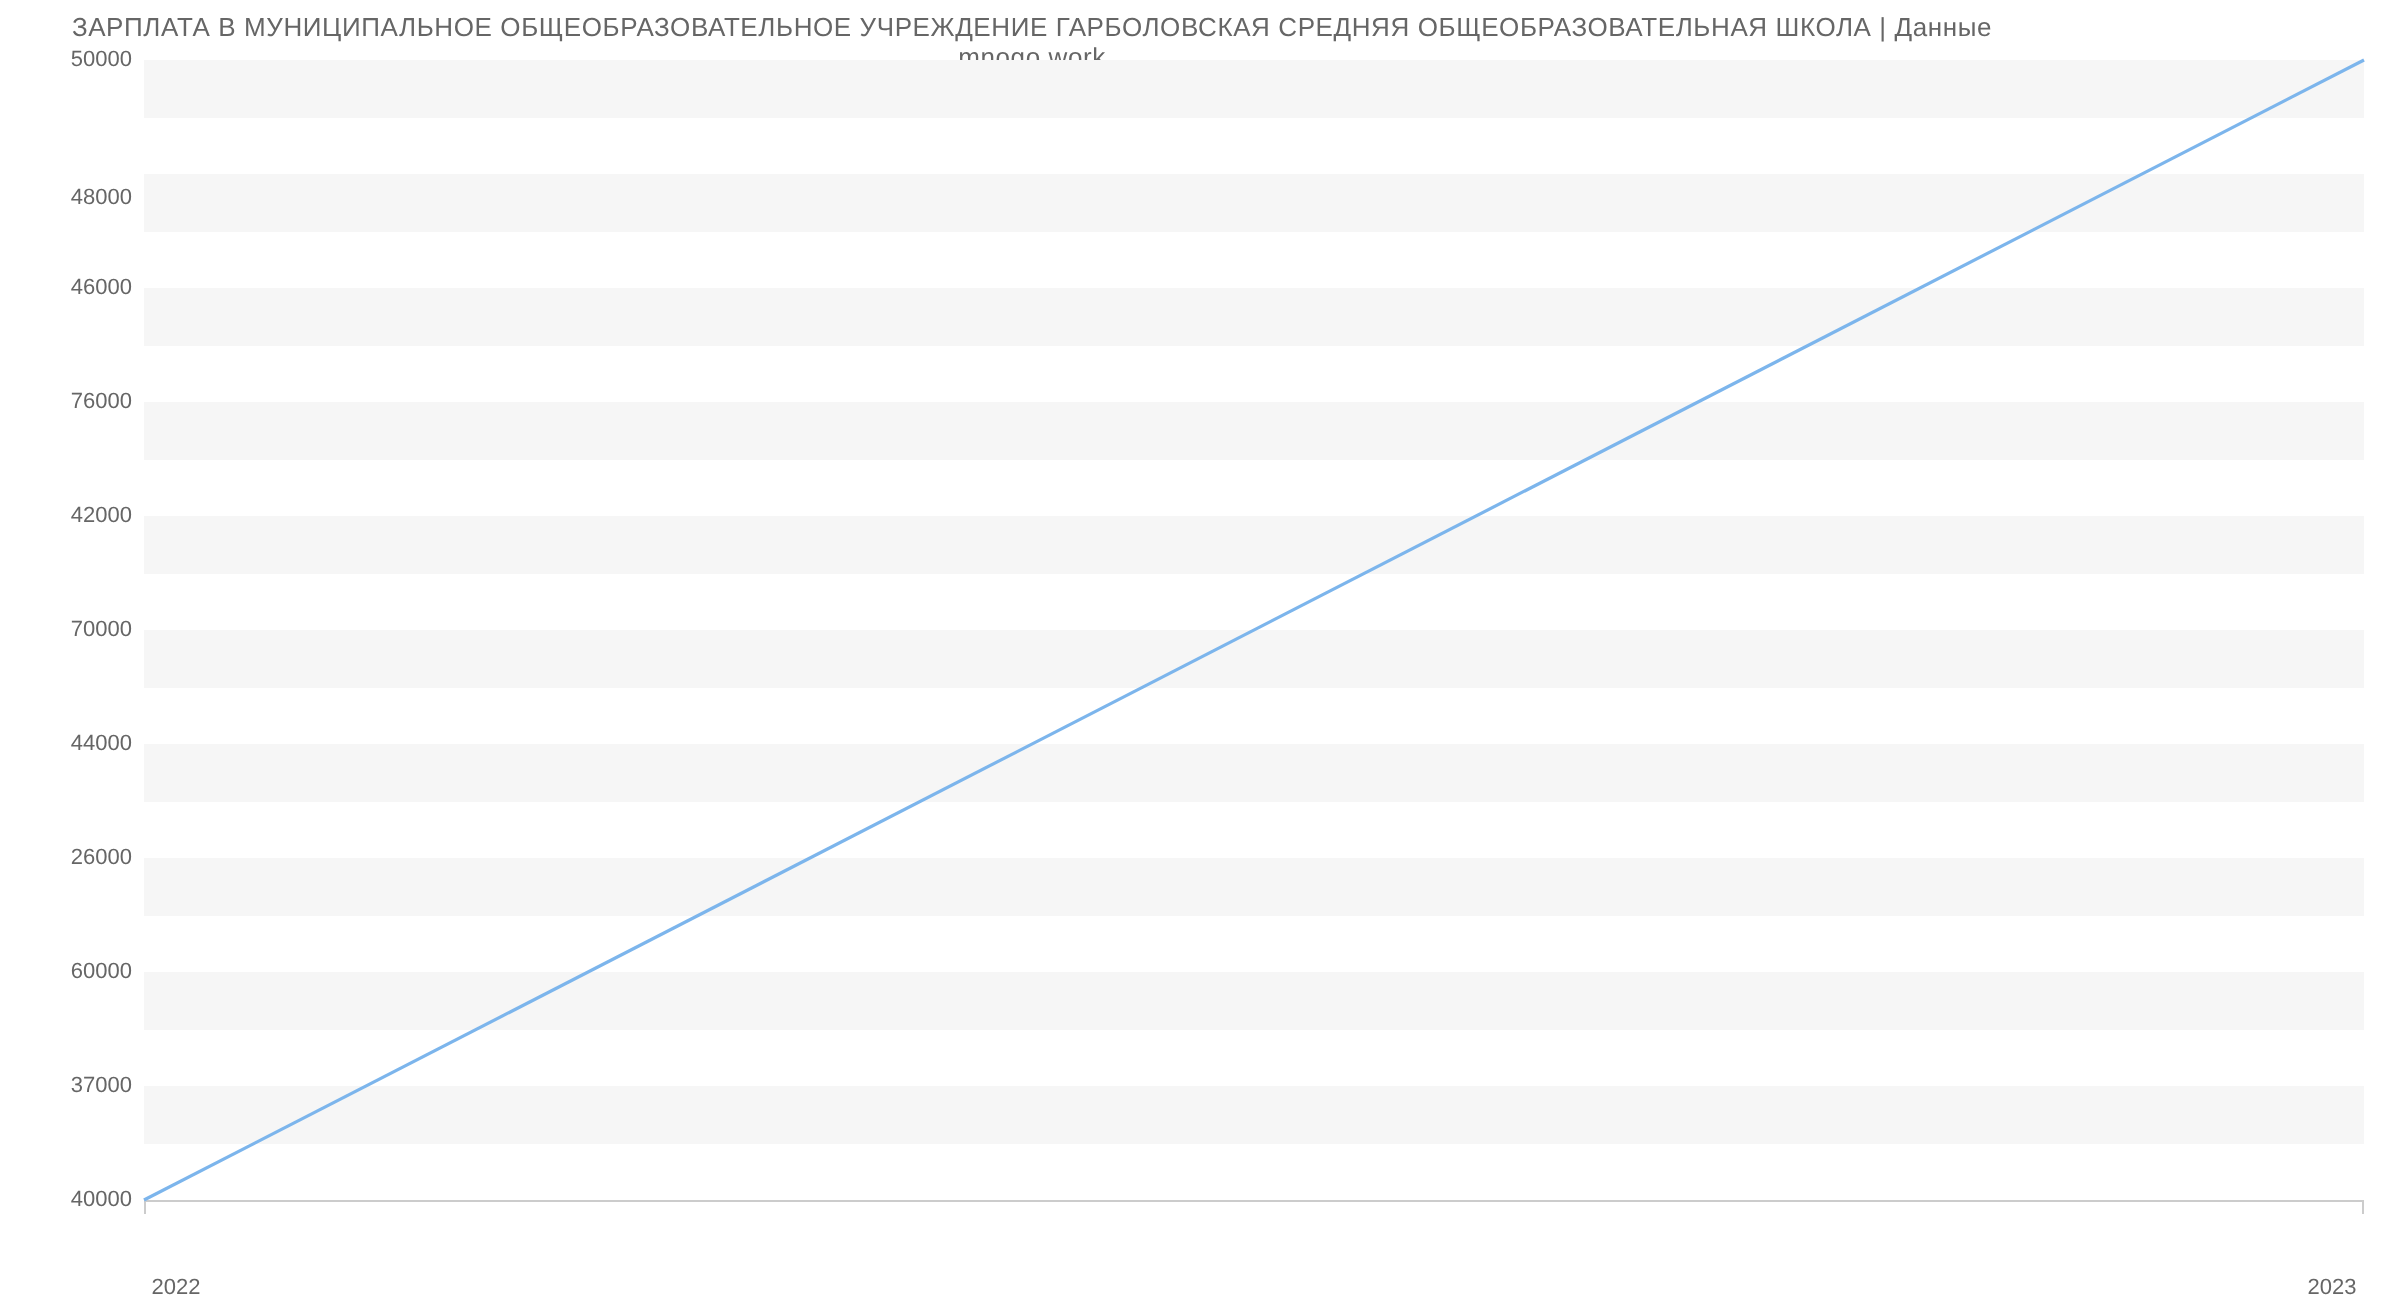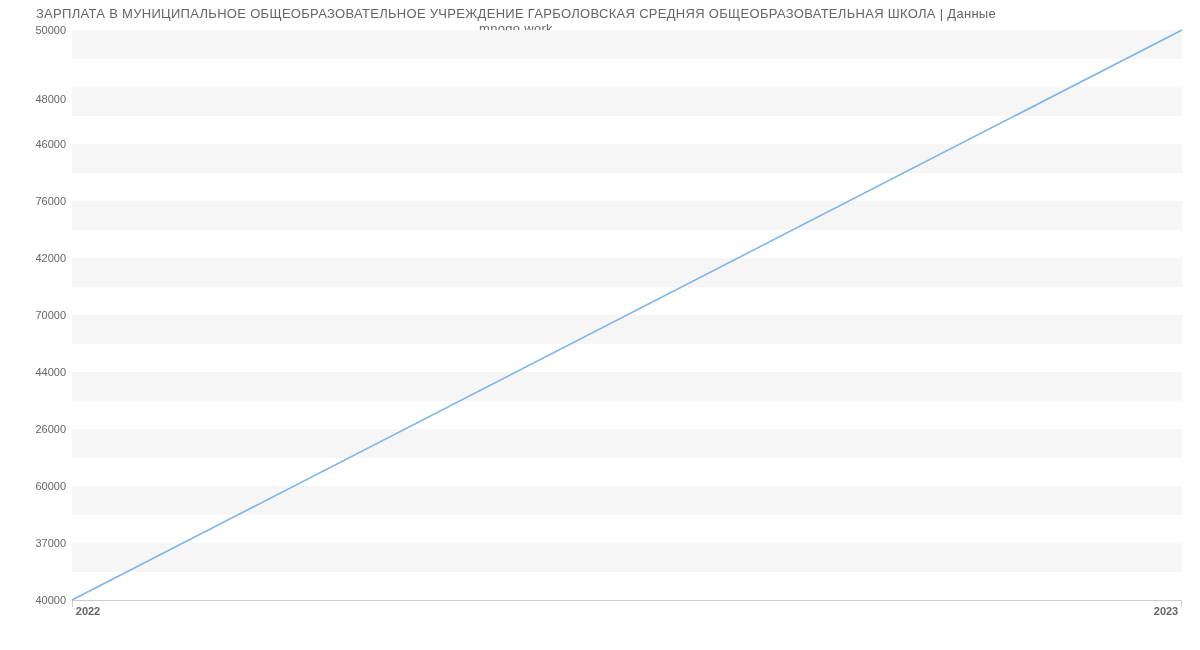--- a/index.html
+++ b/index.html
@@ -35,23 +35,22 @@
     text-align: right;
     font-size: 11px;
     color: #666666;
     transform: translateY(-50%);
     left: 6px;
   }
   .xtick {
     position: absolute;
     font-size: 11px;
     color: #666666;
-    top: 605px;
+    top: 638px;
     transform: translateX(-50%);
-    font-weight: bold;
   }
   .axis-line {
     position: absolute;
     background: #cccccc;
   }
   svg.line {
     position: absolute;
     left: 72px;
     top: 30px;
     width: 1110px;

